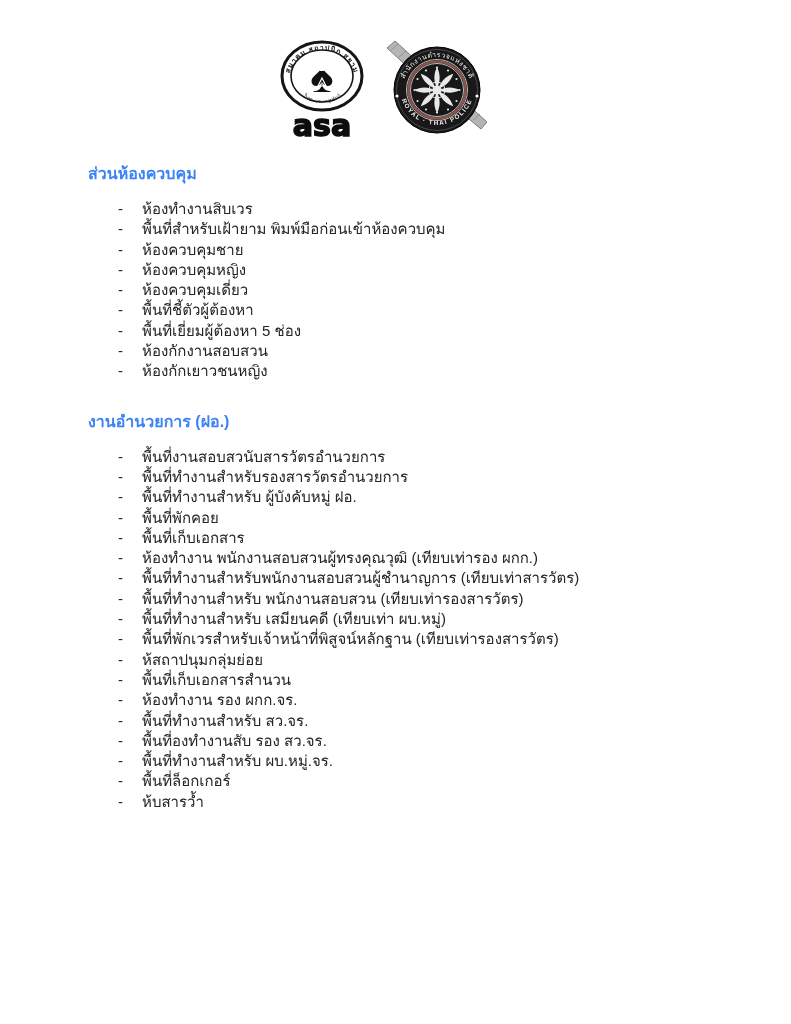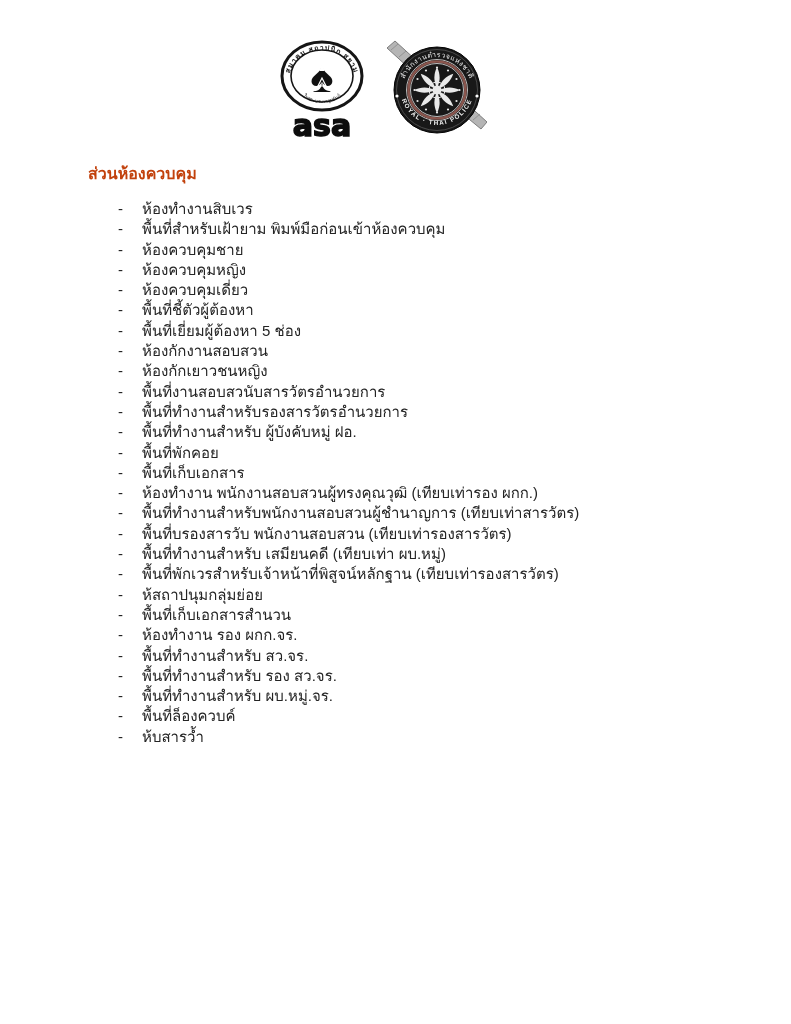--- a/index.html
+++ b/index.html
@@ -29,21 +29,21 @@
   }
   .logo { display: block; }
   
   .doc-body { margin-top: 0; }
   .section { margin-top: 0; }
   .section-heading {
     font-size: 16px;
     font-weight: bold;
     line-height: 20px;
     margin: 30px 0 15px 0;
-    color: #c2410c;
+    color: #3b82f6;
   }
   .section:first-child .section-heading { margin-top: 0; }
   .section-list { margin: 0; padding: 0 0 0 30px; list-style: none; }
   .list-item {
     display: flex;
     font-size: 15px;
     line-height: 20.3px;
     color: #242424;
   }
   .list-item .bullet {
@@ -186,20 +186,21 @@
   </li>
 
   <li class="list-item">
     <span class="bullet">-</span>
     <span class="item-text">ห้องกักเยาวชนหญิง</span>
   </li>
 </ul>
   </div>
 
   <div class="section">
+    <div class="section-heading">งานอำนวยการ (ฝอ.)</div>
     <ul class="section-list">
   <li class="list-item">
     <span class="bullet">-</span>
     <span class="item-text">พื้นที่งานสอบสวนับสารวัตรอำนวยการ</span>
   </li>
 
   <li class="list-item">
     <span class="bullet">-</span>
     <span class="item-text">พื้นที่ทำงานสำหรับรองสารวัตรอำนวยการ</span>
   </li>
@@ -228,21 +229,21 @@
     <span class="item-text">ห้องทำงาน พนักงานสอบสวนผู้ทรงคุณวุฒิ (เทียบเท่ารอง ผกก.)</span>
   </li>
 
   <li class="list-item">
     <span class="bullet">-</span>
     <span class="item-text">พื้นที่ทำงานสำหรับพนักงานสอบสวนผู้ชำนาญการ (เทียบเท่าสารวัตร)</span>
   </li>
 
   <li class="list-item">
     <span class="bullet">-</span>
-    <span class="item-text">พื้นที่บรองสารวับ พนักงานสอบสวน (เทียบเท่ารองสารวัตร)</span>
+    <span class="item-text">พื้นที่ทำงานสำหรับ พนักงานสอบสวน (เทียบเท่ารองสารวัตร)</span>
   </li>
 
   <li class="list-item">
     <span class="bullet">-</span>
     <span class="item-text">พื้นที่ทำงานสำหรับ เสมียนคดี (เทียบเท่า ผบ.หมู่)</span>
   </li>
 
   <li class="list-item">
     <span class="bullet">-</span>
     <span class="item-text">พื้นที่พักเวรสำหรับเจ้าหน้าที่พิสูจน์หลักฐาน (เทียบเท่ารองสารวัตร)</span>
@@ -267,31 +268,31 @@
     <span class="item-text">ห้องทำงาน รอง ผกก.จร.</span>
   </li>
 
   <li class="list-item">
     <span class="bullet">-</span>
     <span class="item-text">พื้นที่ทำงานสำหรับ สว.จร.</span>
   </li>
 
   <li class="list-item">
     <span class="bullet">-</span>
-    <span class="item-text">พื้นที่ทำงานสำหรับ รอง สว.จร.</span>
+    <span class="item-text">พื้นที่องทำงานสับ รอง สว.จร.</span>
   </li>
 
   <li class="list-item">
     <span class="bullet">-</span>
     <span class="item-text">พื้นที่ทำงานสำหรับ ผบ.หมู่.จร.</span>
   </li>
 
   <li class="list-item">
     <span class="bullet">-</span>
-    <span class="item-text">พื้นที่ล็องควบค์</span>
+    <span class="item-text">พื้นที่ล็อกเกอร์</span>
   </li>
 
   <li class="list-item">
     <span class="bullet">-</span>
     <span class="item-text">ห้บสารว้ำ</span>
   </li>
 </ul>
   </div>
 </div>
 </div>

